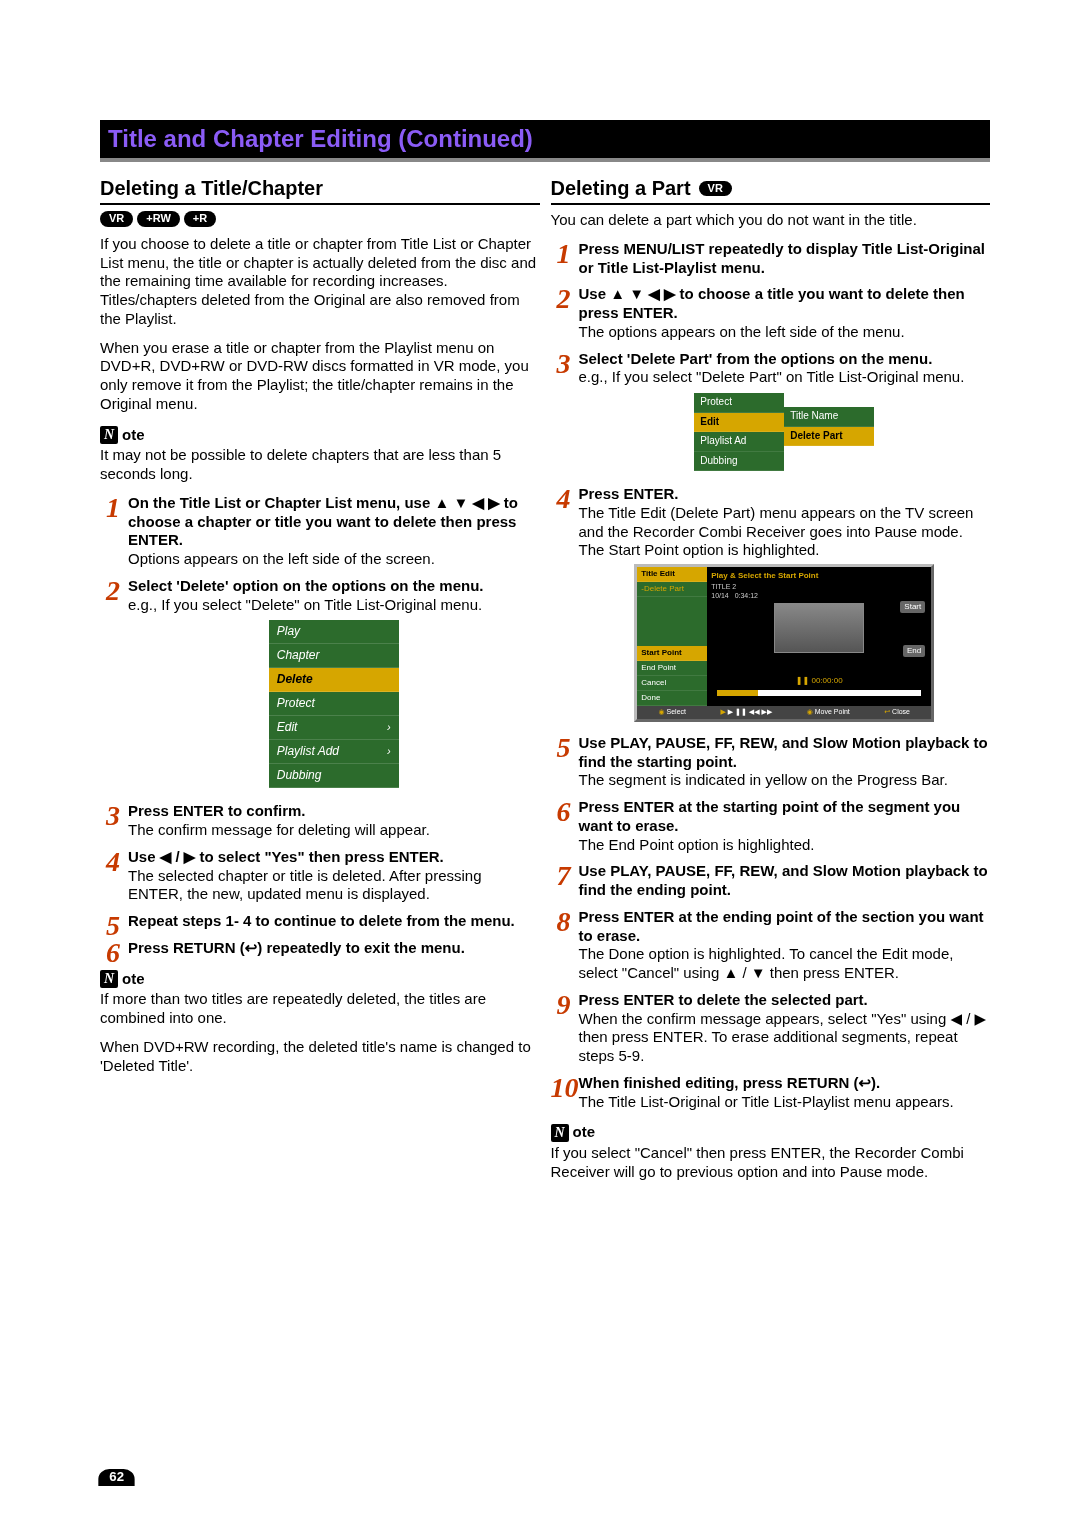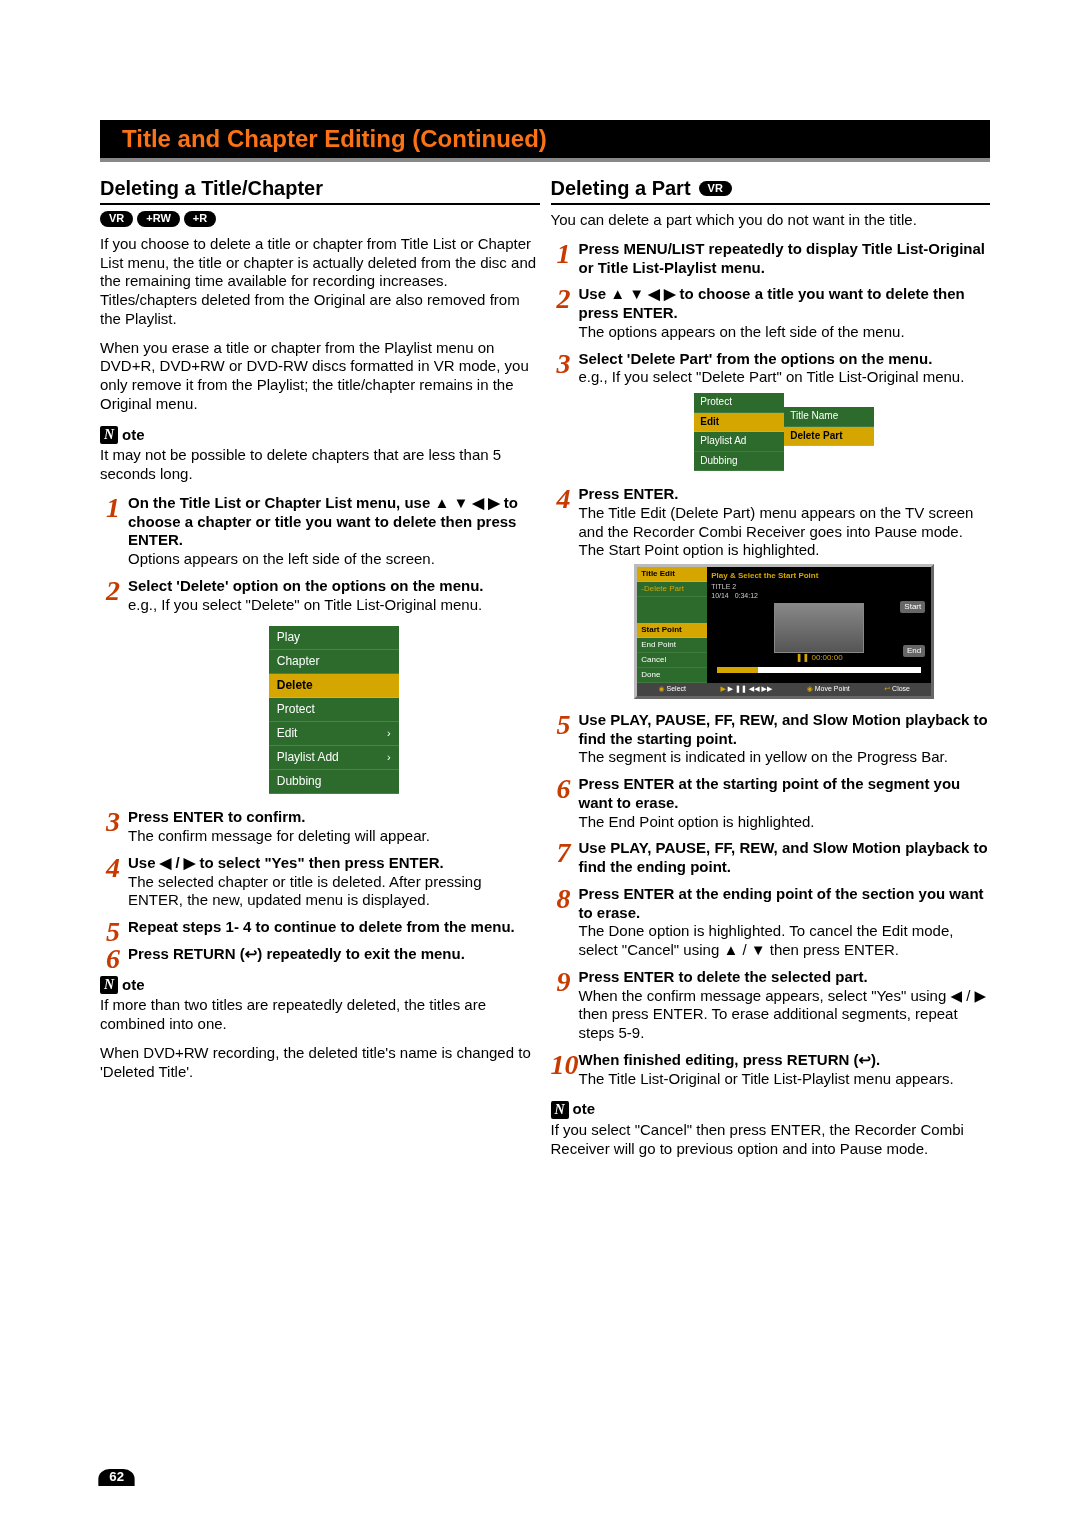--- a/index.html
+++ b/index.html
@@ -9,24 +9,24 @@
     width: 1080px;
     height: 1528px;
     padding: 120px 90px 50px 100px;
     position: relative;
     color: #000;
     font-size: 15px;
     line-height: 1.25;
   }
   .page-title-bar {
     background: #000;
-    color: #f97316;
+    color: #8b5cf6;
     font-weight: bold;
     font-size: 24px;
-    padding: 4px 22px;
+    padding: 4px 8px;
     border-bottom: 4px solid #888;
     margin-bottom: 14px;
   }
   .columns { display: flex; gap: 11px; }
   .col { flex: 1; }
   .section-title {
     font-weight: bold;
     font-size: 20px;
     border-bottom: 2px solid #000;
     padding-bottom: 2px;
@@ -86,23 +86,24 @@
     width: 26px;
     text-align: center;
   }
   ol.steps.part { counter-reset: step; }
   .bold-lead { font-weight: bold; }
   .step-body { font-weight: normal; display: block; }
 
   
   .option-menu {
     width: 130px;
-    margin: 12px auto 14px auto;
+    margin: 6px auto 14px auto;
     font-size: 12px;
     color: #fff;
+    font-style: italic;
   }
   .option-menu .row {
     padding: 4px 8px;
     border-bottom: 1px solid rgba(255,255,255,0.15);
   }
   .bg-green { background: #2c6b2c; }
   .bg-yellow { background: #d6a600; color: #000; font-weight: bold; }
   .row.expand { display: flex; justify-content: space-between; align-items: center; }
   .chev { font-size: 11px; }
 
@@ -121,21 +122,21 @@
 
   
   .tv {
     width: 300px;
     margin: 4px auto 12px auto;
     border: 3px outset #bbb;
     background: #000;
     font-size: 9px;
     color: #fff;
   }
-  .tv-body { display: flex; height: 116px; }
+  .tv-body { display: flex; height: 139px; }
   .tv-side { width: 70px; background:#2c6b2c; display:flex; flex-direction:column; font-size:8px;}
   .tv-side .trow { padding:2px 4px; border-bottom:1px solid rgba(255,255,255,0.1);}
   .tv-side .thead { background:#d6a600; color:#000; font-weight:bold;}
   .tv-side .sel { color:#d6a600; }
   .tv-side .spacer { flex:1; }
   .tv-main { flex:1; position:relative; padding:4px; }
   .tv-main-top { color:#d6a600; font-weight:bold; font-size:8px; margin-bottom:2px;}
   .tv-thumb { width:90px; height:50px; border:1px solid #888; background:linear-gradient(#888,#555); margin:2px auto;}
   .tv-start, .tv-end { position:absolute; background:#666; padding:1px 4px; font-size:8px; border-radius:2px;}
   .tv-start { top:34px; right:6px; }

